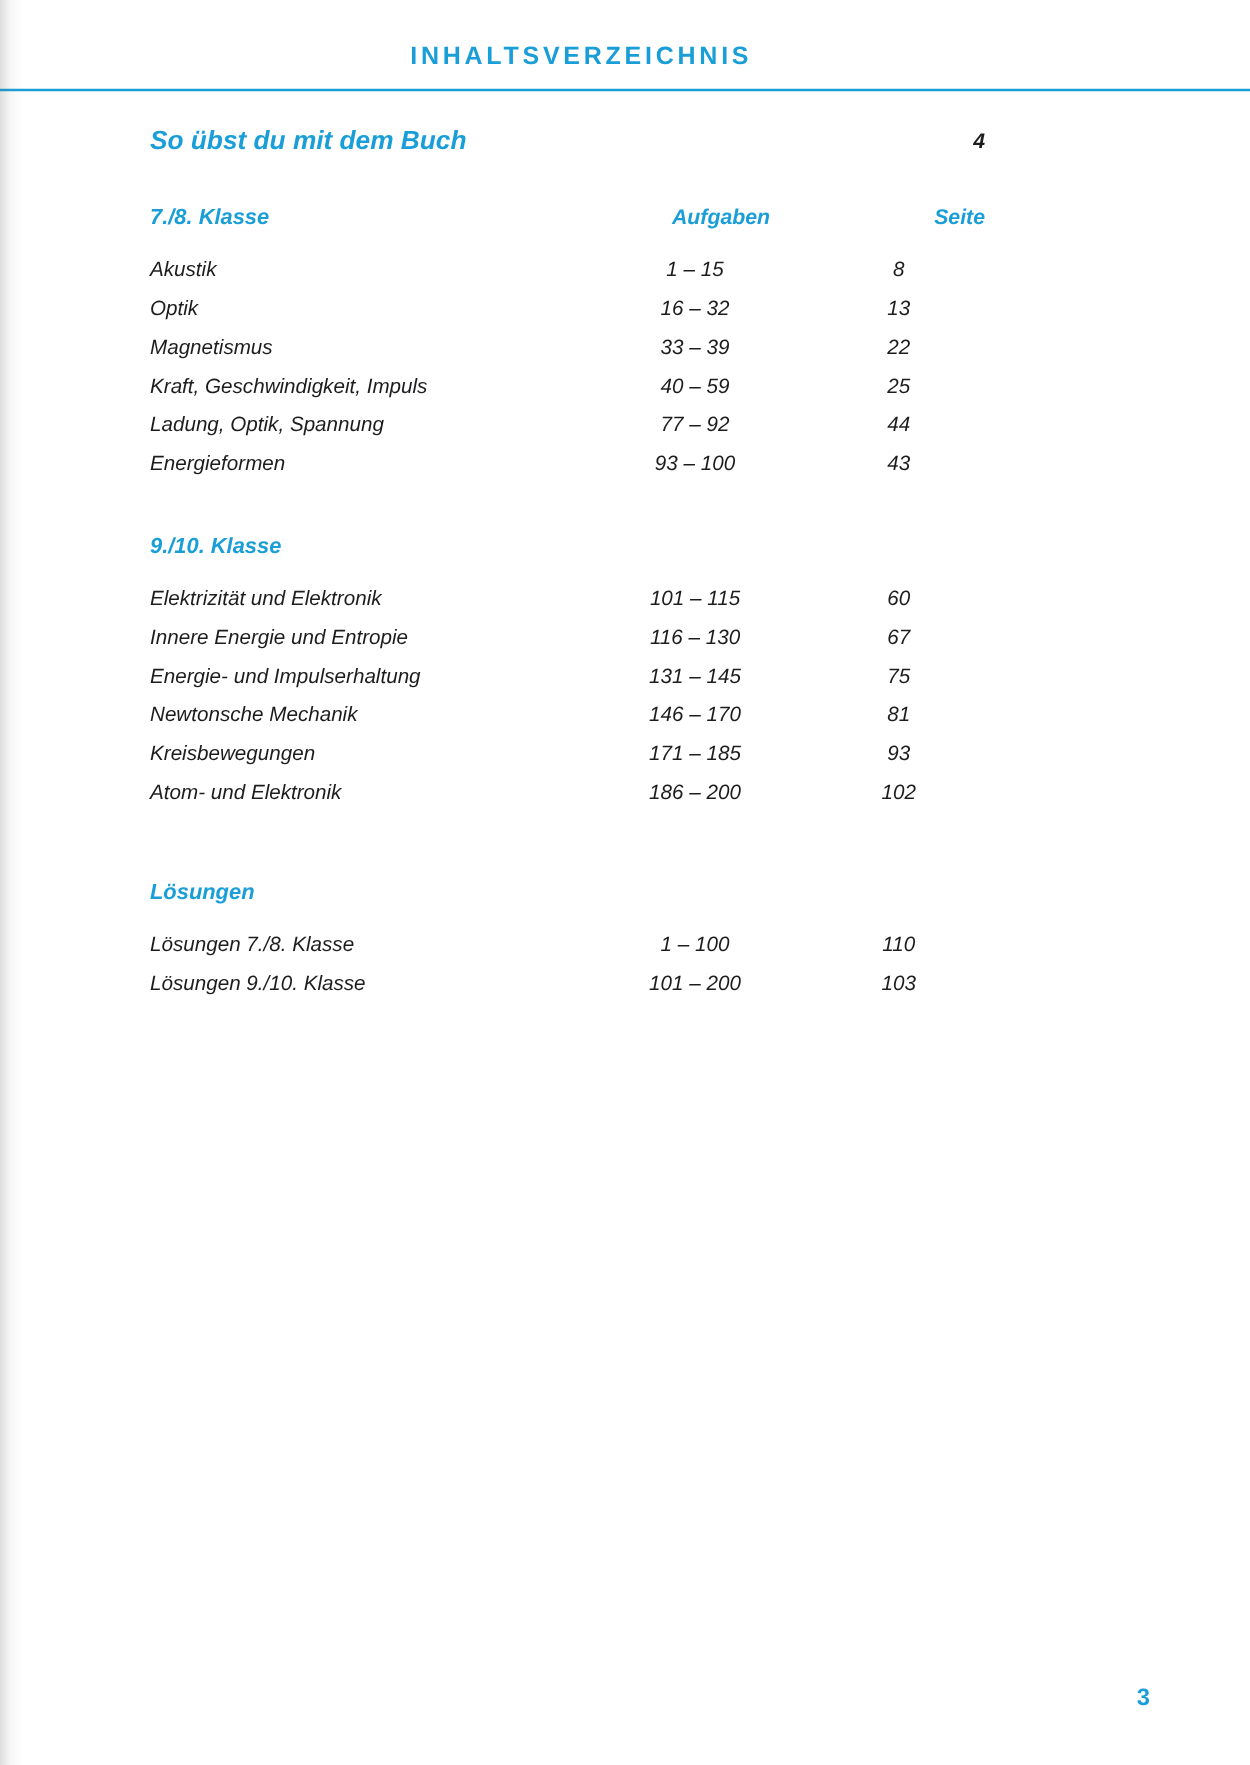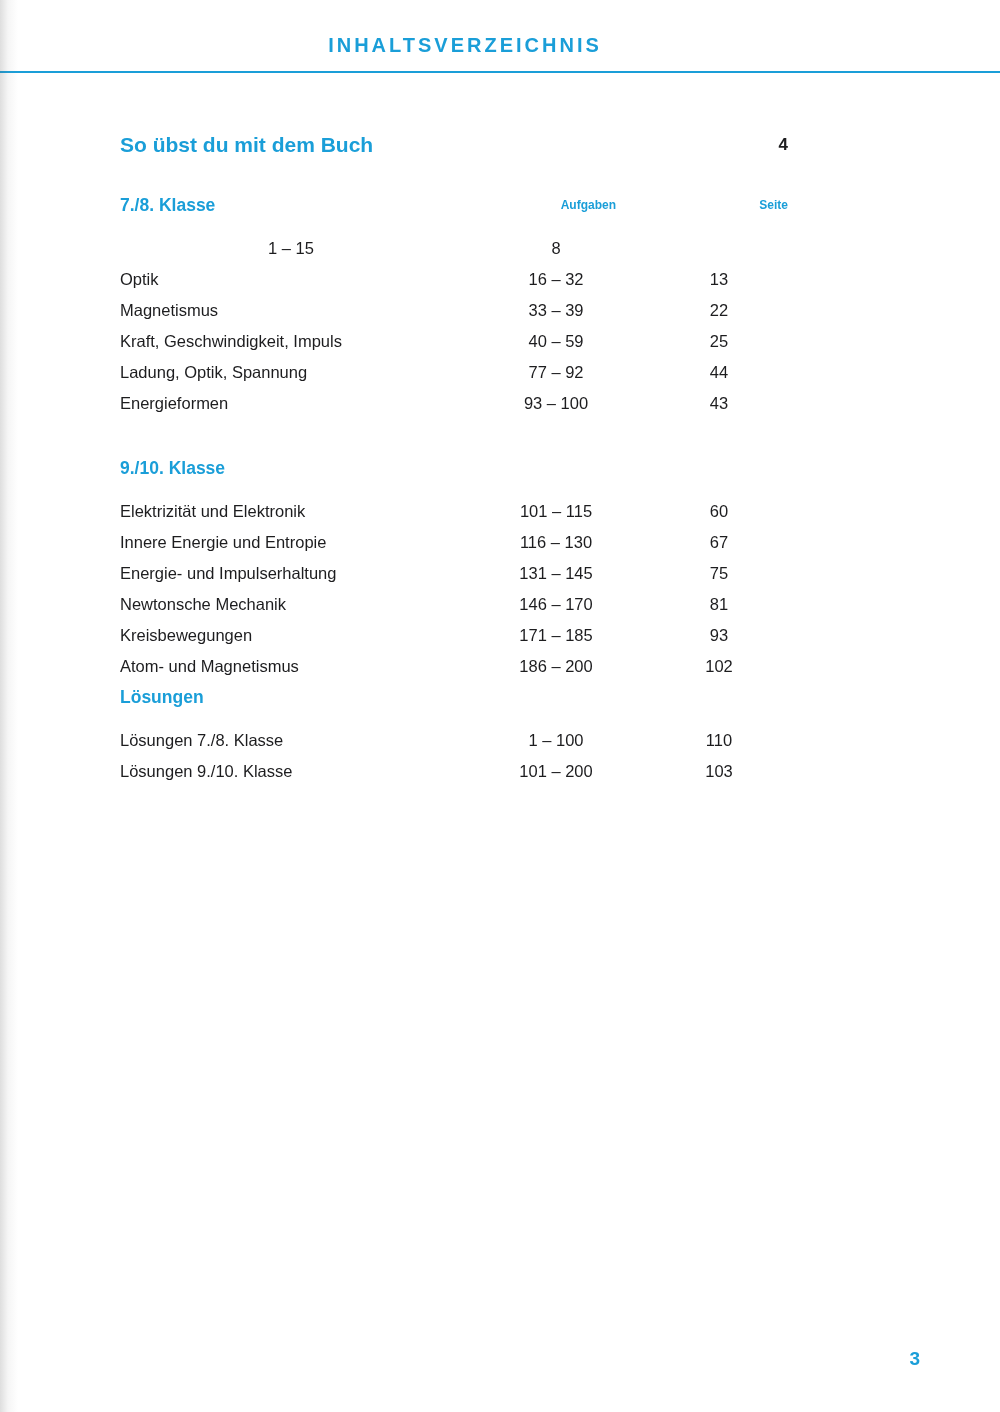--- a/index.html
+++ b/index.html
@@ -34,21 +34,22 @@
     font-weight: 600;
     letter-spacing: 3px;
   }
   .header-rule {
     margin-top: 14px;
     height: 2px;
     width: 100%;
     background: #1a9ed8;
   }
   .content {
-    padding: 56px 212px 0 120px; 
+    padding: 24px 212px 0 120px; 
+    font-style: italic;
   }
   .grid-row {
     display: grid;
     grid-template-columns: 1fr 120px 138px;
     line-height: 31px;
     gap: 34px;
   }
   .intro-row {
     display: grid;
     grid-template-columns: 1fr 138px;
@@ -60,29 +61,29 @@
     font-size: 21px;
     font-weight: 700;
   }
   .intro-page {
     text-align: right;
     font-size: 17px;
     font-weight: 700;
     color: #1d1d1f;
   }
   .section-2 { margin-top: 34px; }
-  .section-3 { }
+  .section-3 { margin-top: 48px; }
   .section-head .sec-title {
     color: #1a9ed8;
     font-size: 17.5px;
     font-weight: 700;
   }
   .section-head .col-head {
     color: #1a9ed8;
-    font-size: 12px;
+    font-size: 17px;
     font-weight: 700;
     text-align: right;
   }
   .rows { margin-top: 12px; }
   .row .cell {
     font-size: 16.5px;
     color: #1d1d1f;
   }
   .row .num { text-align: center; }
   .footer-pagenum {
@@ -113,20 +114,21 @@
     </div>
 
     <div class="section section-1">
       <div class="grid-row section-head">
         <span class="sec-title">7./8. Klasse</span>
         <span class="col-head">Aufgaben</span>
         <span class="col-head">Seite</span>
       </div>
       <div class="rows">
         <div class="grid-row row">
+          <span class="cell label">Akustik</span>
           <span class="cell num">1 – 15</span>
           <span class="cell num">8</span>
         </div>
         <div class="grid-row row">
           <span class="cell label">Optik</span>
           <span class="cell num">16 – 32</span>
           <span class="cell num">13</span>
         </div>
         <div class="grid-row row">
           <span class="cell label">Magnetismus</span>
@@ -177,21 +179,21 @@
           <span class="cell label">Newtonsche Mechanik</span>
           <span class="cell num">146 – 170</span>
           <span class="cell num">81</span>
         </div>
         <div class="grid-row row">
           <span class="cell label">Kreisbewegungen</span>
           <span class="cell num">171 – 185</span>
           <span class="cell num">93</span>
         </div>
         <div class="grid-row row">
-          <span class="cell label">Atom- und Magnetismus</span>
+          <span class="cell label">Atom- und Elektronik</span>
           <span class="cell num">186 – 200</span>
           <span class="cell num">102</span>
         </div>
       </div>
     </div>
 
     <div class="section section-3">
       <div class="grid-row section-head">
         <span class="sec-title">Lösungen</span>
         <span class="col-head"></span>

